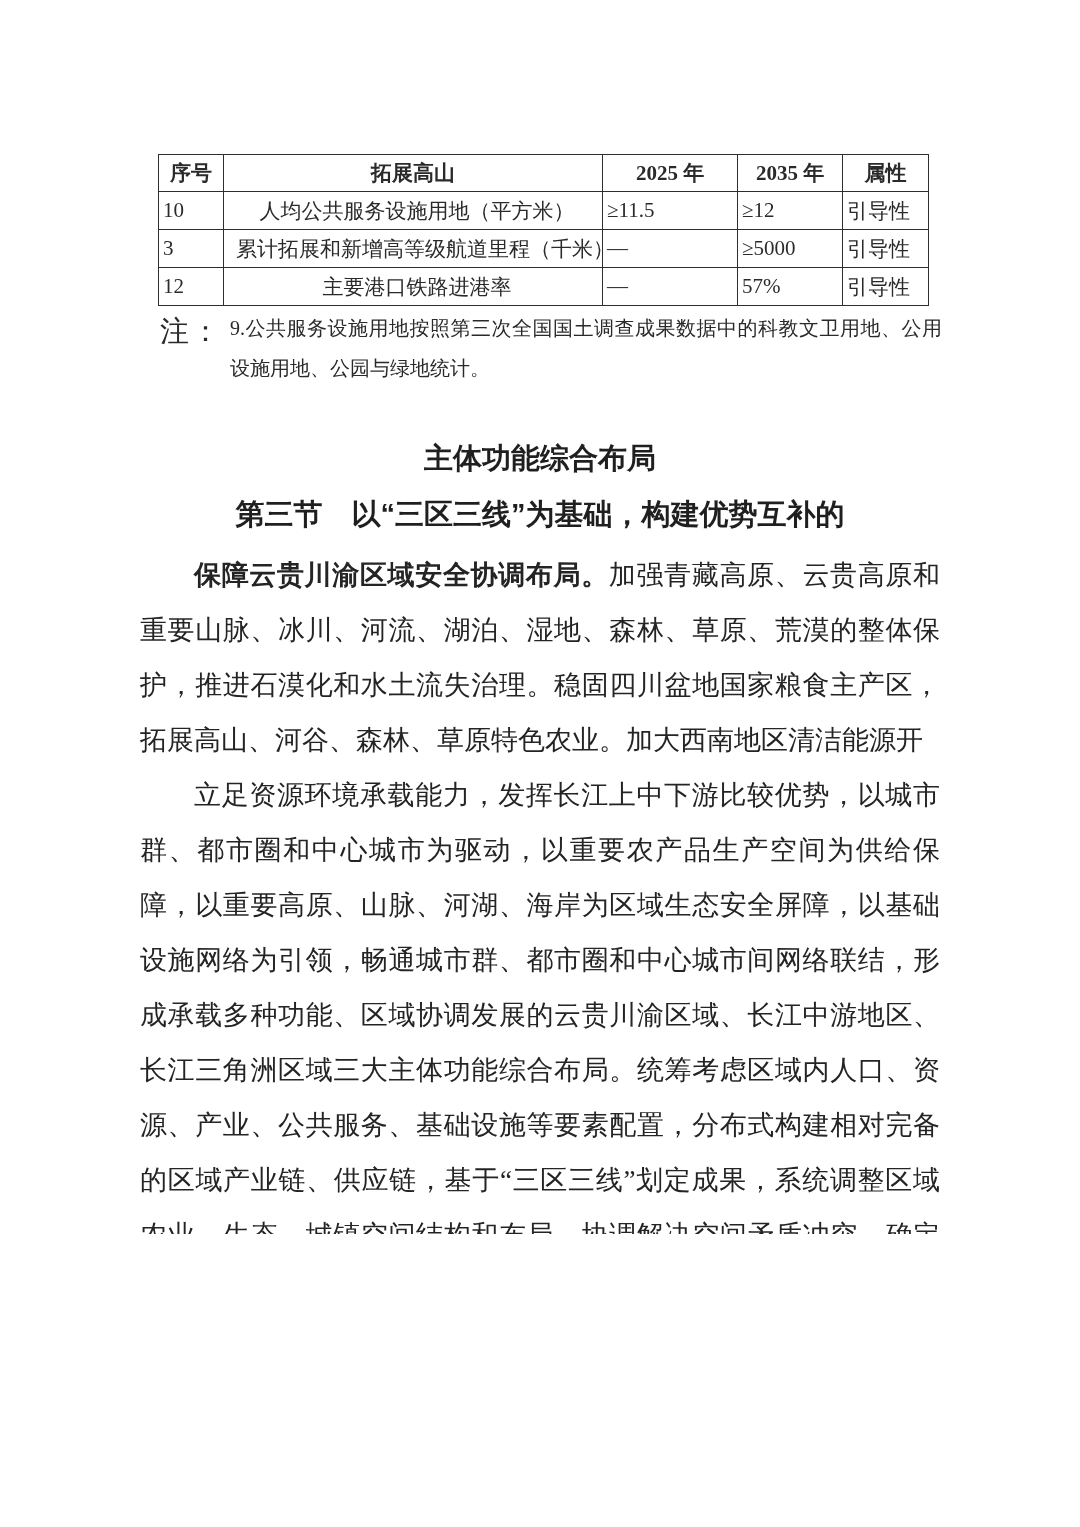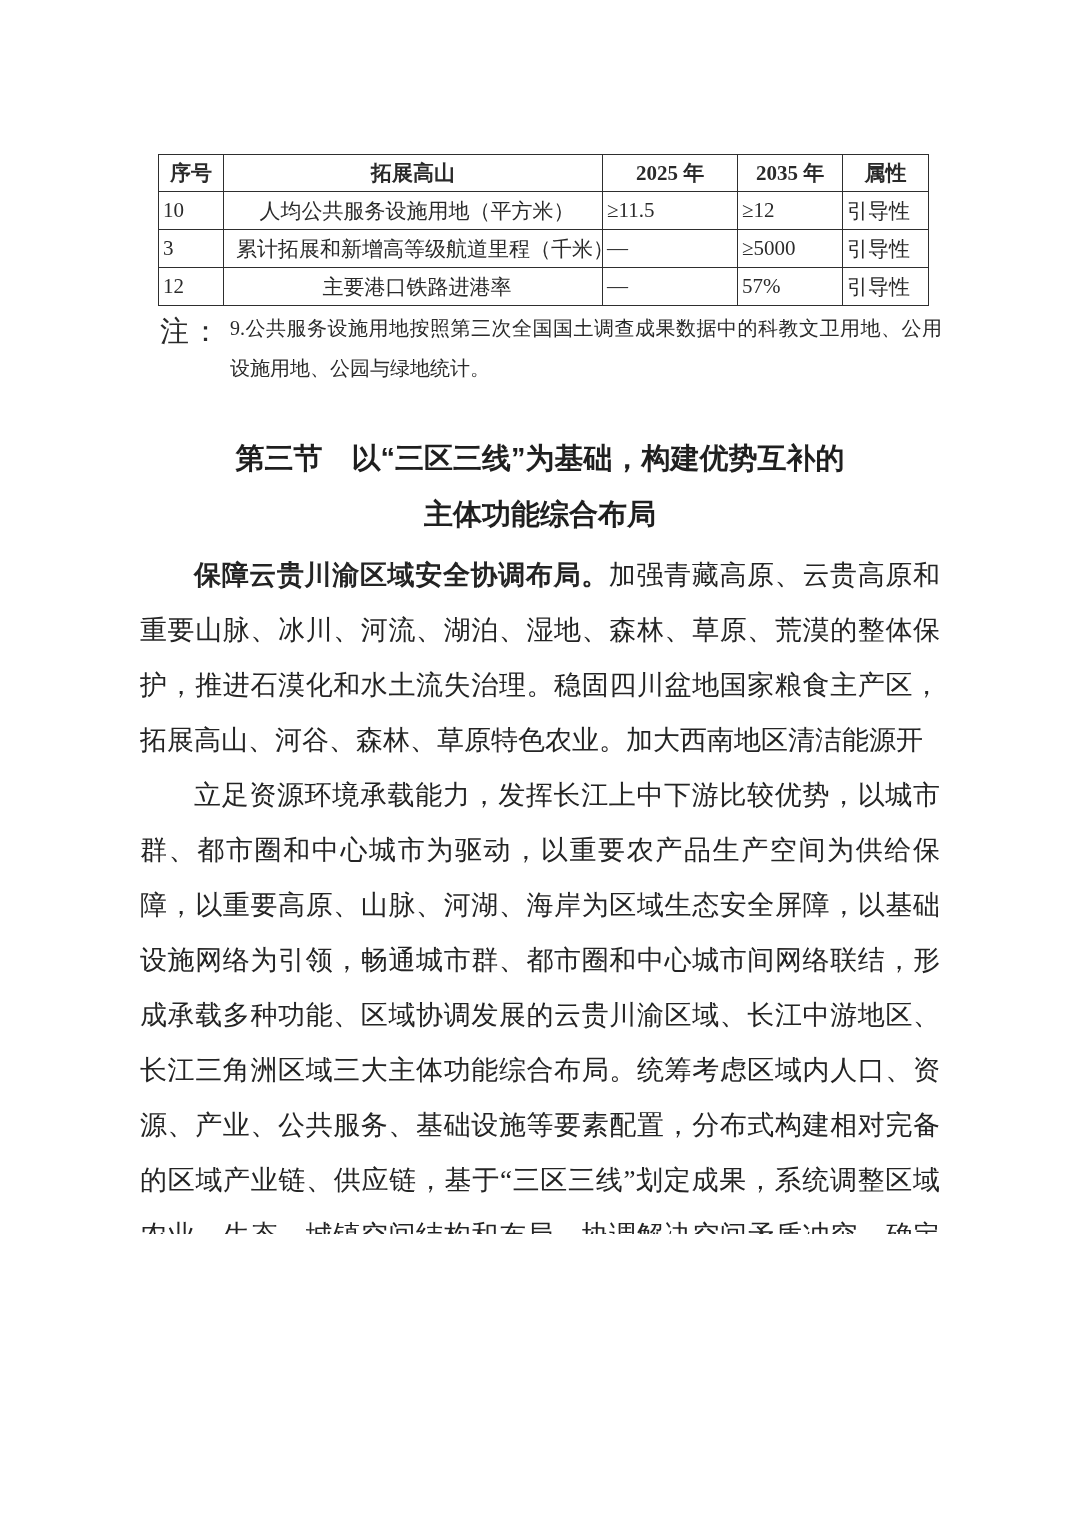--- a/index.html
+++ b/index.html
@@ -126,22 +126,22 @@
   </table>
 
   <div class="notes">
     <span class="notes-label">注：</span>
     <div class="notes-items">
       <p class="note-item justify">9.公共服务设施用地按照第三次全国国土调查成果数据中的科教文卫用地、公用设施用地、公园与绿地统计。</p>
     </div>
   </div>
 
   <h2 class="section-title">
+    <span class="title-line">主体功能综合布局</span>
     <span class="title-line">第三节　以“三区三线”为基础，构建优势互补的</span>
-    <span class="title-line">主体功能综合布局</span>
   </h2>
 
   <div class="body-text">
     <p class="para"><span class="lead">保障云贵川渝区域安全协调布局。</span><span>加强青藏高原、云贵高原和重要山脉、冰川、河流、湖泊、湿地、森林、草原、荒漠的整体保护，推进石漠化和水土流失治理。稳固四川盆地国家粮食主产区，拓展高山、河谷、森林、草原特色农业。加大西南地区清洁能源开</span></p>
     <p class="para">立足资源环境承载能力，发挥长江上中下游比较优势，以城市群、都市圈和中心城市为驱动，以重要农产品生产空间为供给保障，以重要高原、山脉、河湖、海岸为区域生态安全屏障，以基础设施网络为引领，畅通城市群、都市圈和中心城市间网络联结，形成承载多种功能、区域协调发展的云贵川渝区域、长江中游地区、长江三角洲区域三大主体功能综合布局。统筹考虑区域内人口、资源、产业、公共服务、基础设施等要素配置，分布式构建相对完备的区域产业链、供应链，基于“三区三线”划定成果，系统调整区域农业、生态、城镇空间结构和布局，协调解决空间矛盾冲突，确定区域性差异化综合措施，促进开发和保护的有机结合，推动区域协调和城乡融合发展，支撑构建优势互补、高质量发展的区域经济布局。</p>
   </div>
 
   <div class="footer">
     <span>— 12 —</span>
   </div>

